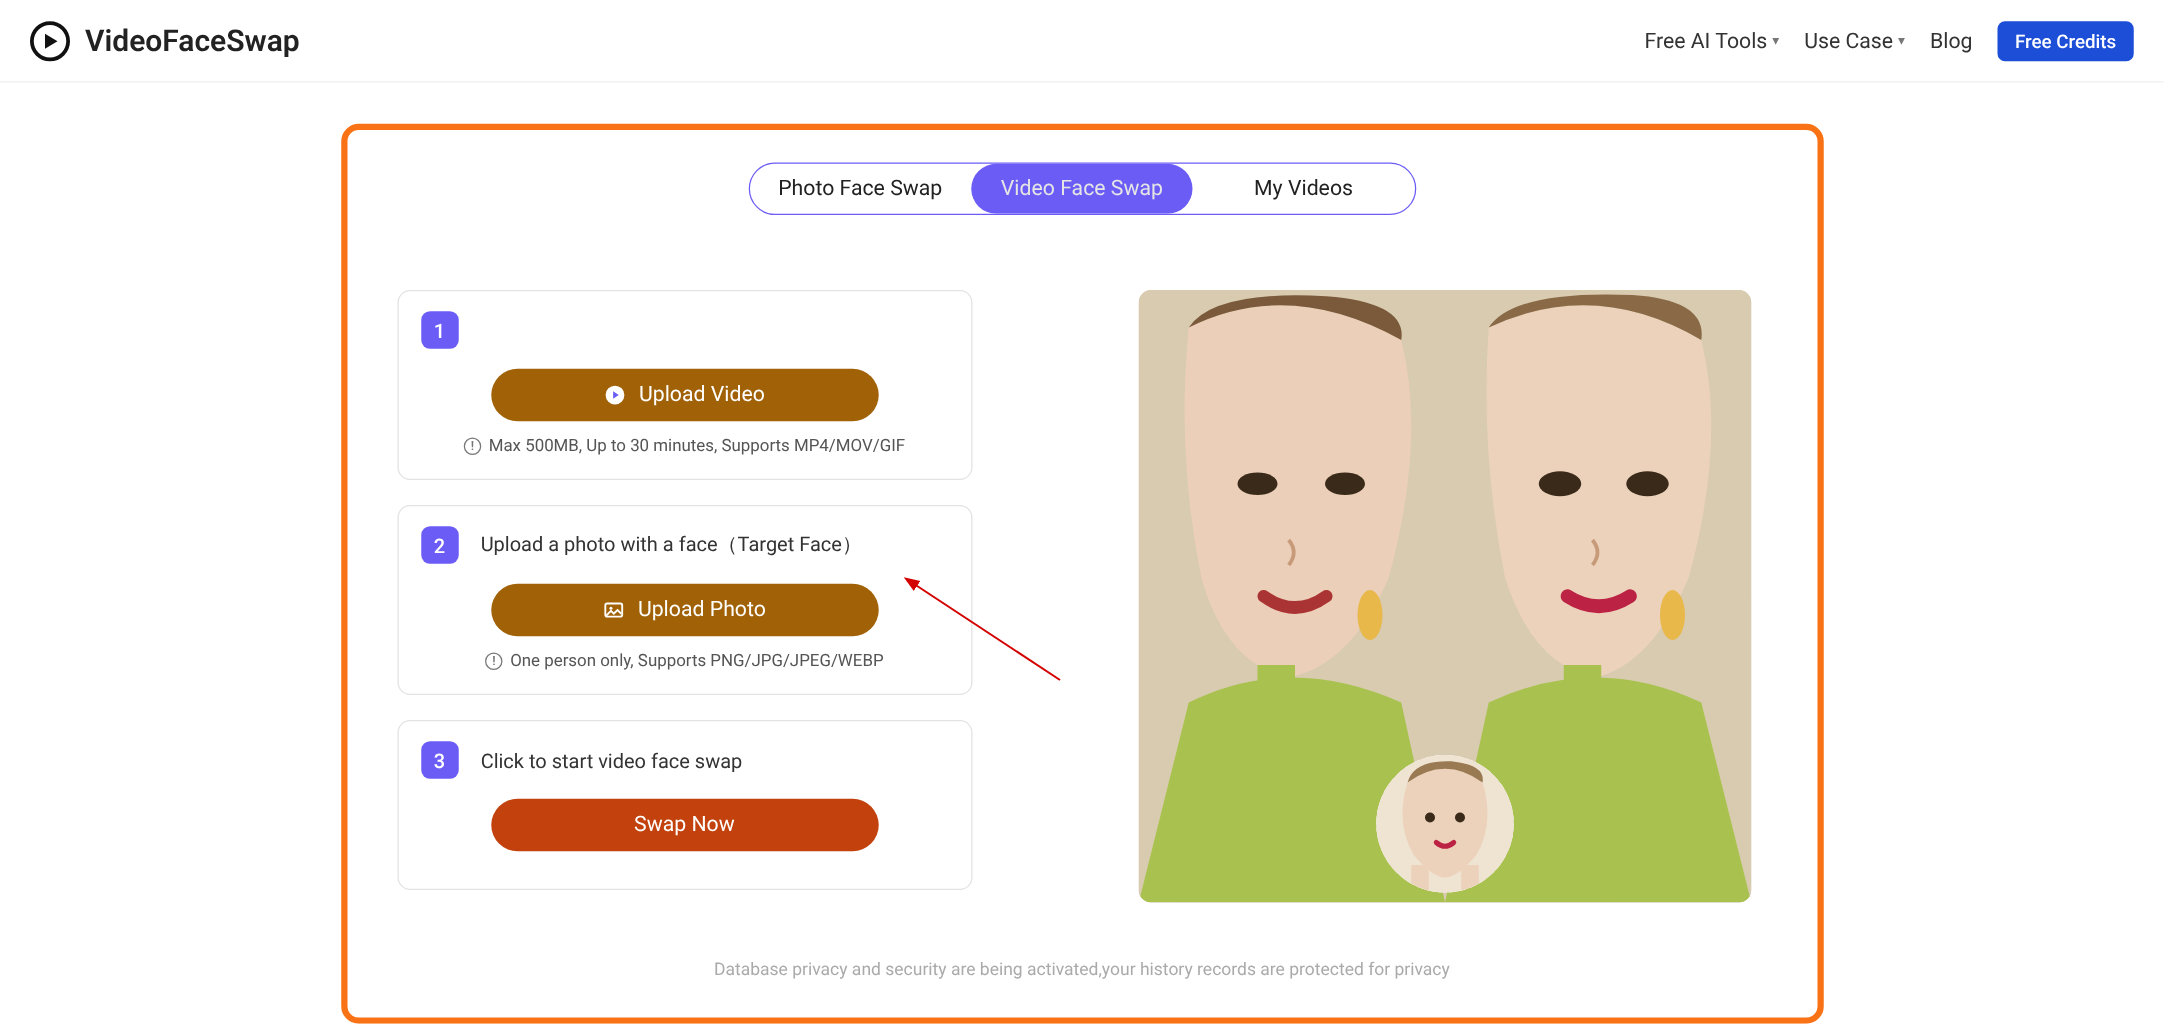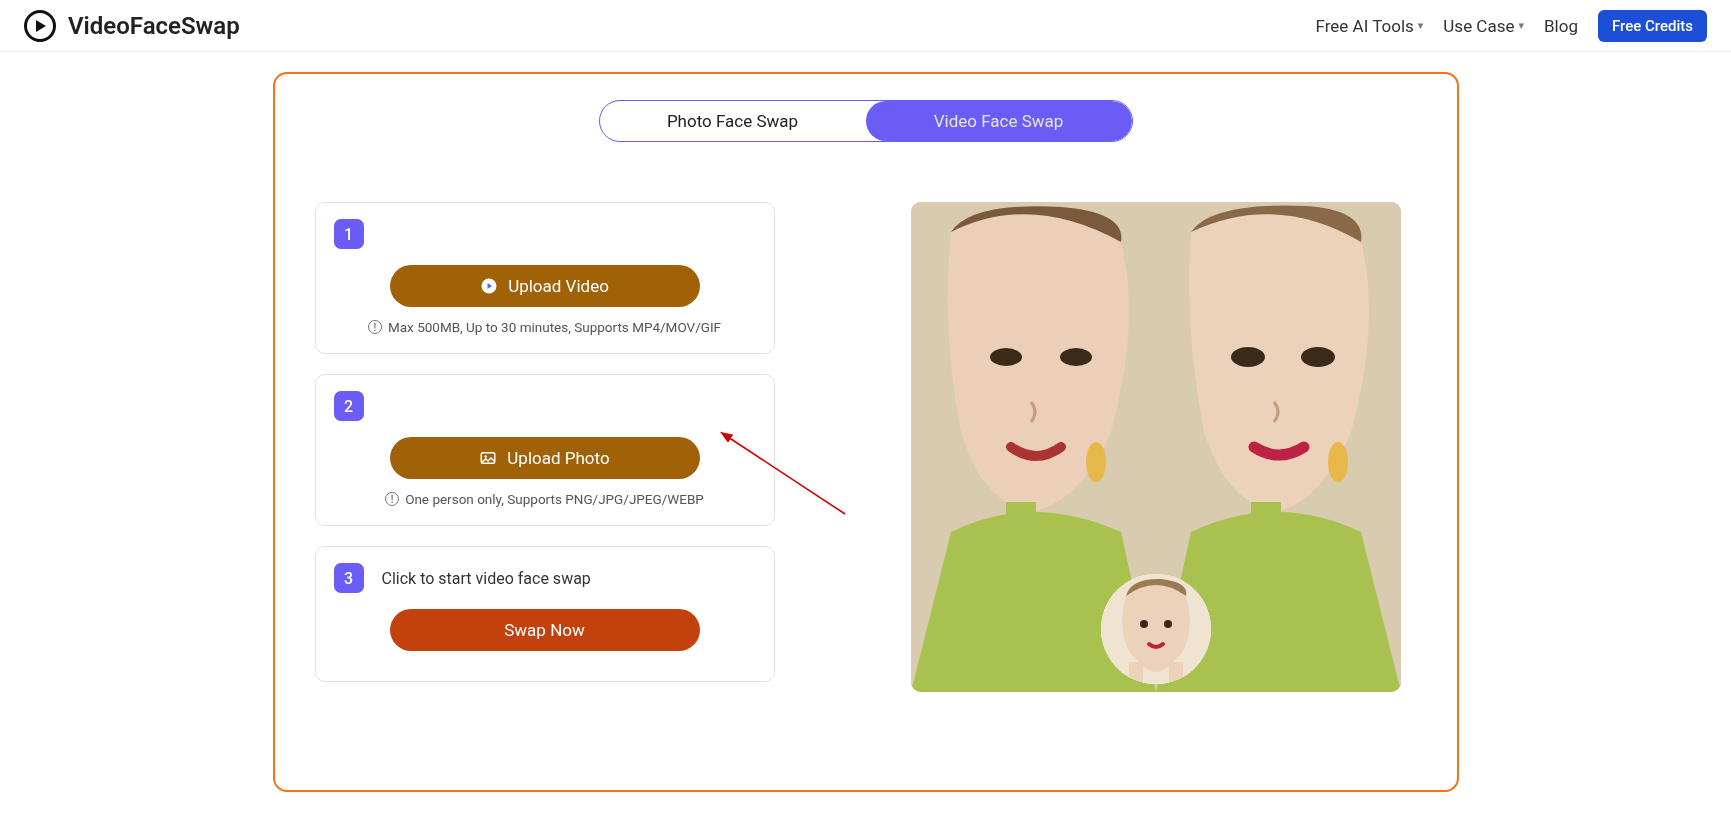--- a/index.html
+++ b/index.html
@@ -1,28 +1,28 @@
 <!DOCTYPE html>
 <html><head>
 <meta charset="utf-8">
 <style>
 * { margin: 0; padding: 0; box-sizing: border-box; }
 body { font-family: -apple-system, BlinkMacSystemFont, "Segoe UI", Roboto, Helvetica, Arial, sans-serif; background: #fff; color: #222; width: 1731px; }
 
-.topbar { display: flex; align-items: center; justify-content: space-between; padding: 8px 24px; border-bottom: 1px solid #eee; height: 52px; }
+.topbar { display: flex; align-items: center; justify-content: space-between; padding: 8px 24px; border-bottom: 1px solid #eee; height: 66px; }
 .brand { display: flex; align-items: center; gap: 12px; }
 .brand-logo { width: 32px; height: 32px; border-radius: 50%; border: 3px solid #111; display: flex; align-items: center; justify-content: center; position: relative; }
 .brand-logo-inner { width: 0; height: 0; border-left: 10px solid #111; border-top: 6px solid transparent; border-bottom: 6px solid transparent; margin-left: 2px; }
 .brand-name { font-size: 24px; font-weight: 600; color: #222; }
 .nav { display: flex; align-items: center; gap: 20px; font-size: 17px; color: #333; }
 .nav-item { display: flex; align-items: center; gap: 4px; cursor: pointer; }
 .chev { font-size: 11px; color: #777; }
 .credits-btn { background: #1d4ed8; color: #fff; padding: 7px 14px; border-radius: 6px; font-size: 15px; font-weight: 500; cursor: pointer; }
 
-.stage { width: 1186px; margin: 20px auto 0; border: 2px solid #f97316; border-radius: 14px; padding: 26px 40px 20px; min-height: 720px; position: relative; }
+.stage { width: 1186px; margin: 33px auto 0; border: 5px solid #f97316; border-radius: 14px; padding: 26px 40px 20px; min-height: 720px; position: relative; }
 
 .tabs { width: 534px; margin: 0 auto 60px; display: flex; border: 1.5px solid #6B5CF6; border-radius: 999px; overflow: hidden; background: #fff; }
 .tab { flex: 1; text-align: center; padding: 10px 6px; font-size: 17px; color: #222; cursor: pointer; white-space: nowrap; }
 .tab.active { background: #6B5CF6; color: #e5e5e5; border-radius: 999px; }
 
 .columns { display: flex; gap: 120px; align-items: flex-start; }
 .left-col { width: 460px; }
 .right-col { flex: 1; display: flex; justify-content: center; }
 
 .step-card { border: 1px solid #e2e2e2; border-radius: 10px; padding: 16px 18px 18px; margin-bottom: 20px; }
@@ -72,20 +72,21 @@
       <span>Free Credits</span>
     </div>
   </div>
 </div>
 
 <div class="stage">
 
   <div class="tabs">
     <div class="tab">Photo Face Swap</div>
     <div class="tab active">Video Face Swap</div>
+    <div class="tab">My Videos</div>
   </div>
 
   <div class="columns">
 
     <div class="left-col">
 
       <div class="step-card" style="position:relative;">
         <div class="step-head">
           <div class="step-num">1</div>
         </div>
@@ -106,20 +107,21 @@
                 <path d="M0,0 L0,6 L8,3 z" fill="#d40000"></path>
               </marker>
             </defs>
           <line x1="125" y1="85" x2="8" y2="8" stroke="#d40000" stroke-width="1.6" marker-end="url(#ah)"></line>
         </svg>
       </div>
 
       <div class="step-card">
         <div class="step-head">
           <div class="step-num">2</div>
+          <div class="step-title">Upload a photo with a face（Target Face）</div>
         </div>
         <div class="action-btn">
           <svg class="icon-svg" viewBox="0 0 24 24">
               <rect x="3" y="5" width="18" height="14" rx="2" fill="none" stroke="#fff" stroke-width="2"></rect>
               <circle cx="9" cy="10" r="1.6" fill="#fff"></circle>
               <path d="M4 18l5-5 3 3 4-4 4 4" fill="none" stroke="#fff" stroke-width="2"></path>
             </svg>
           <span>Upload Photo</span>
         </div>
         <div class="step-meta">
@@ -179,14 +181,15 @@
               <circle cx="67" cy="50" r="4" fill="#3a2a1a"></circle>
             <path d="M48 70 q7 6 14 0" stroke="#b24" stroke-width="4" fill="none" stroke-linecap="round"></path>
             <path d="M35 88 L35 110 M75 88 L75 110" stroke="#edd2bb" stroke-width="14"></path>
           </svg>
         </div>
       </div>
     </div>
 
   </div>
 
+  <div class="privacy-line">Database privacy and security are being activated,your history records are protected for privacy</div>
 
 </div>
 
 </body></html>

